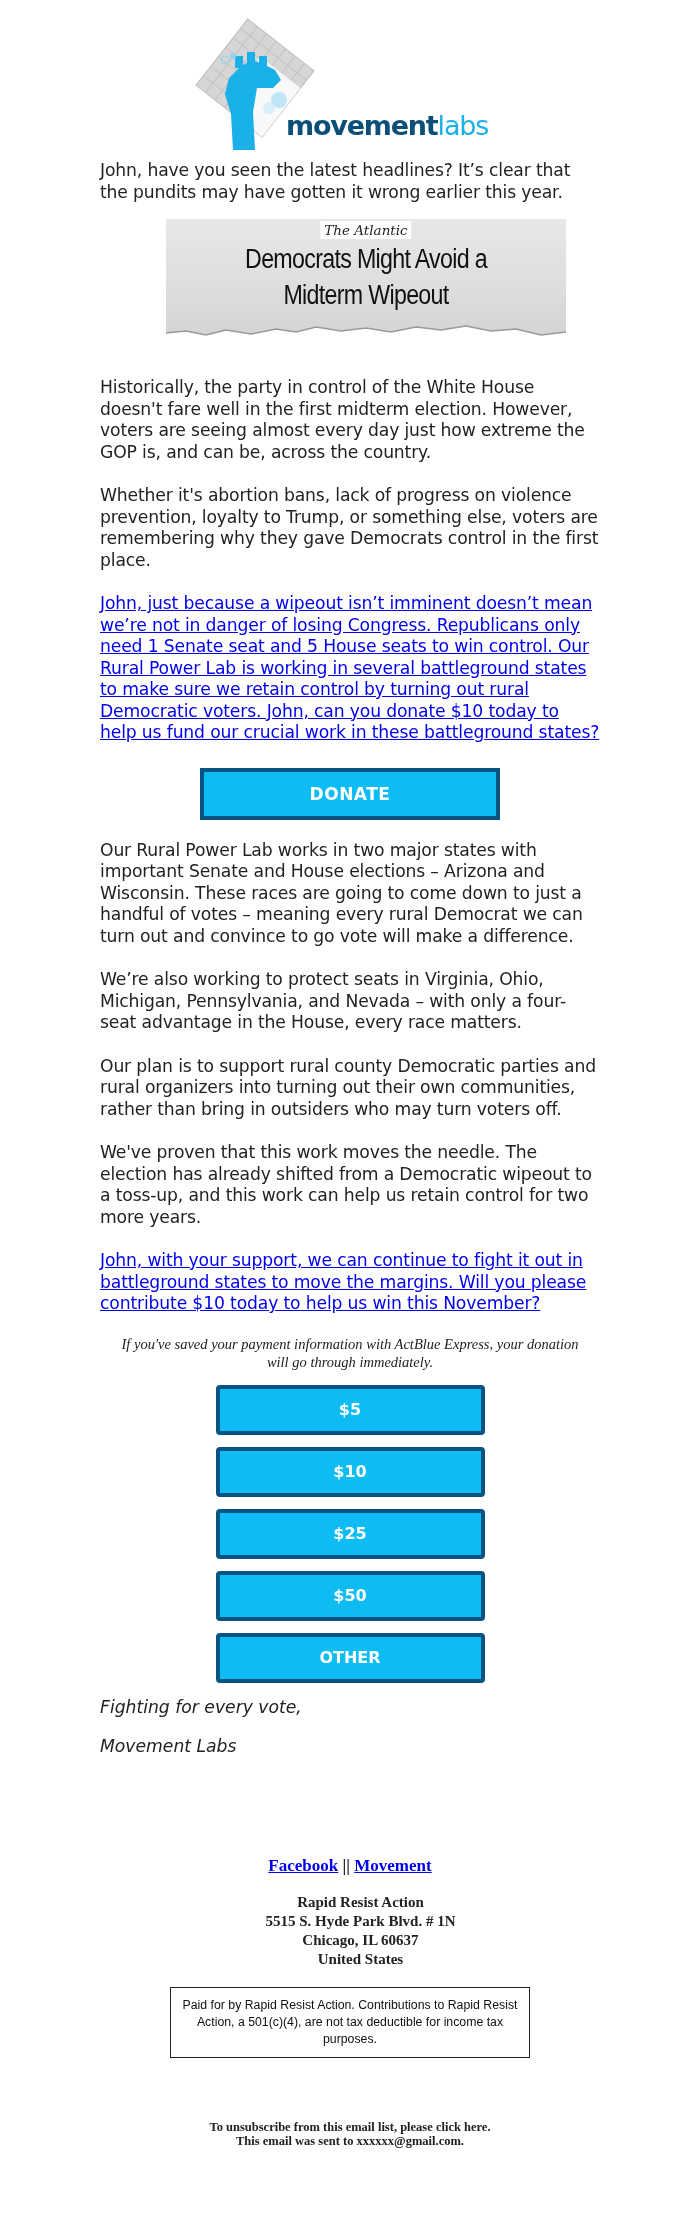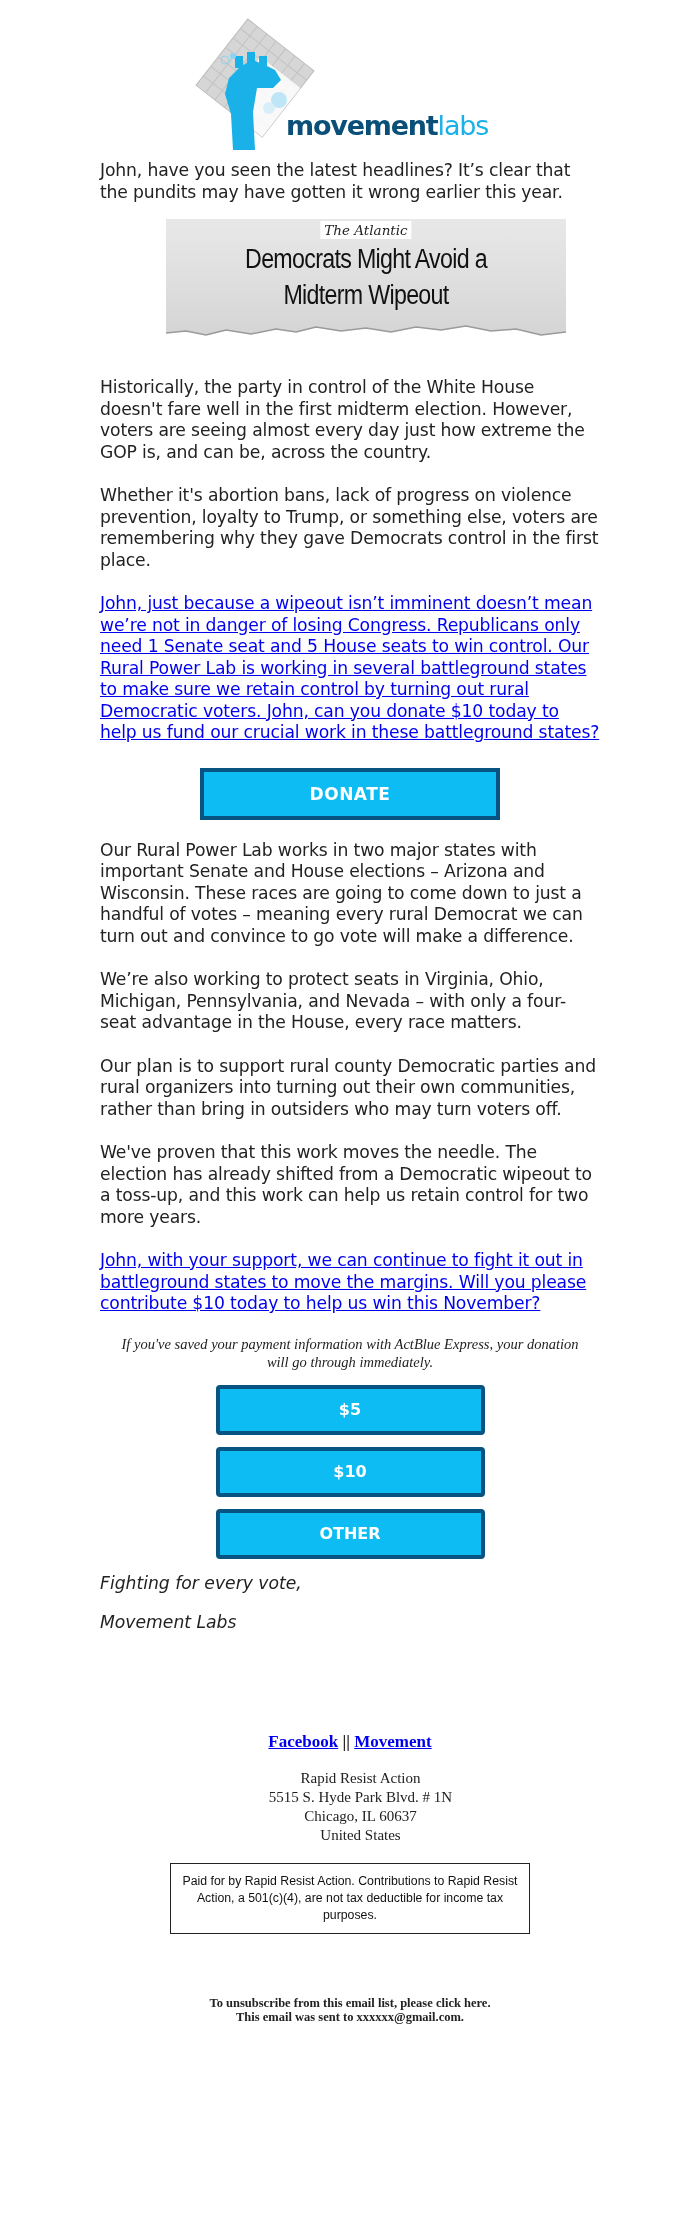--- a/index.html
+++ b/index.html
@@ -35,21 +35,21 @@
 
     .amount-list { display: flex; flex-direction: column; align-items: center; gap: 12px; margin-bottom: 14px; }
     .amount-btn { width: 269px; height: 50px; background: #0cbcf2; border: 4px solid #075382; border-radius: 4px; color: #fff; font-weight: bold; font-size: 16px; display: flex; align-items: center; justify-content: center; cursor: pointer; }
 
     .signoff { font-size: 17.2px; line-height: 21.5px; margin-bottom: 18px; font-style: italic; }
 
     .footer { text-align: center; font-family: "Liberation Serif", serif; color: #222; }
     .social { margin-top: 98px; font-size: 17px; font-weight: bold; }
     .social a { color: #0000ee; text-decoration: underline; }
     .social .sep { color: #222; }
-    .address { margin-top: 17px; font-size: 15px; font-weight: normal; line-height: 19px; padding-left: 21px; }
+    .address { margin-top: 17px; font-size: 15px; font-weight: bold; line-height: 19px; padding-left: 21px; }
     .disclaimer { margin: 18px auto 0; width: 360px; border: 1.5px solid #222; padding: 9px 10px; font-family: Liberation Sans, sans-serif; font-size: 12.3px; line-height: 17px; text-align: center; color: #111; }
     .sent { margin-top: 62px; font-size: 12.5px; font-weight: bold; line-height: 14px; }
   </style>
 </head>
 <body>
 
 <div class="page">
 
   <div class="logo">
     <svg class="logo-mark" viewBox="0 0 120 132">
@@ -123,20 +123,22 @@
 
     <p class="link-para">
       <a href="#">John, with your support, we can continue to fight it out in battleground states to move the margins. Will you please contribute $10 today to help us win this November?</a>
     </p>
 
     <p class="express-note">If you've saved your payment information with ActBlue Express, your donation will go through immediately.</p>
 
     <div class="amount-list">
       <div class="amount-btn">$5</div>
       <div class="amount-btn">$10</div>
+      <div class="amount-btn">$25</div>
+      <div class="amount-btn">$50</div>
       <div class="amount-btn">OTHER</div>
     </div>
 
     <p class="signoff">Fighting for every vote,</p>
     <p class="signoff">Movement Labs</p>
   </div>
 
   <div class="footer">
     <div class="social">
       <a href="#">Facebook</a>

